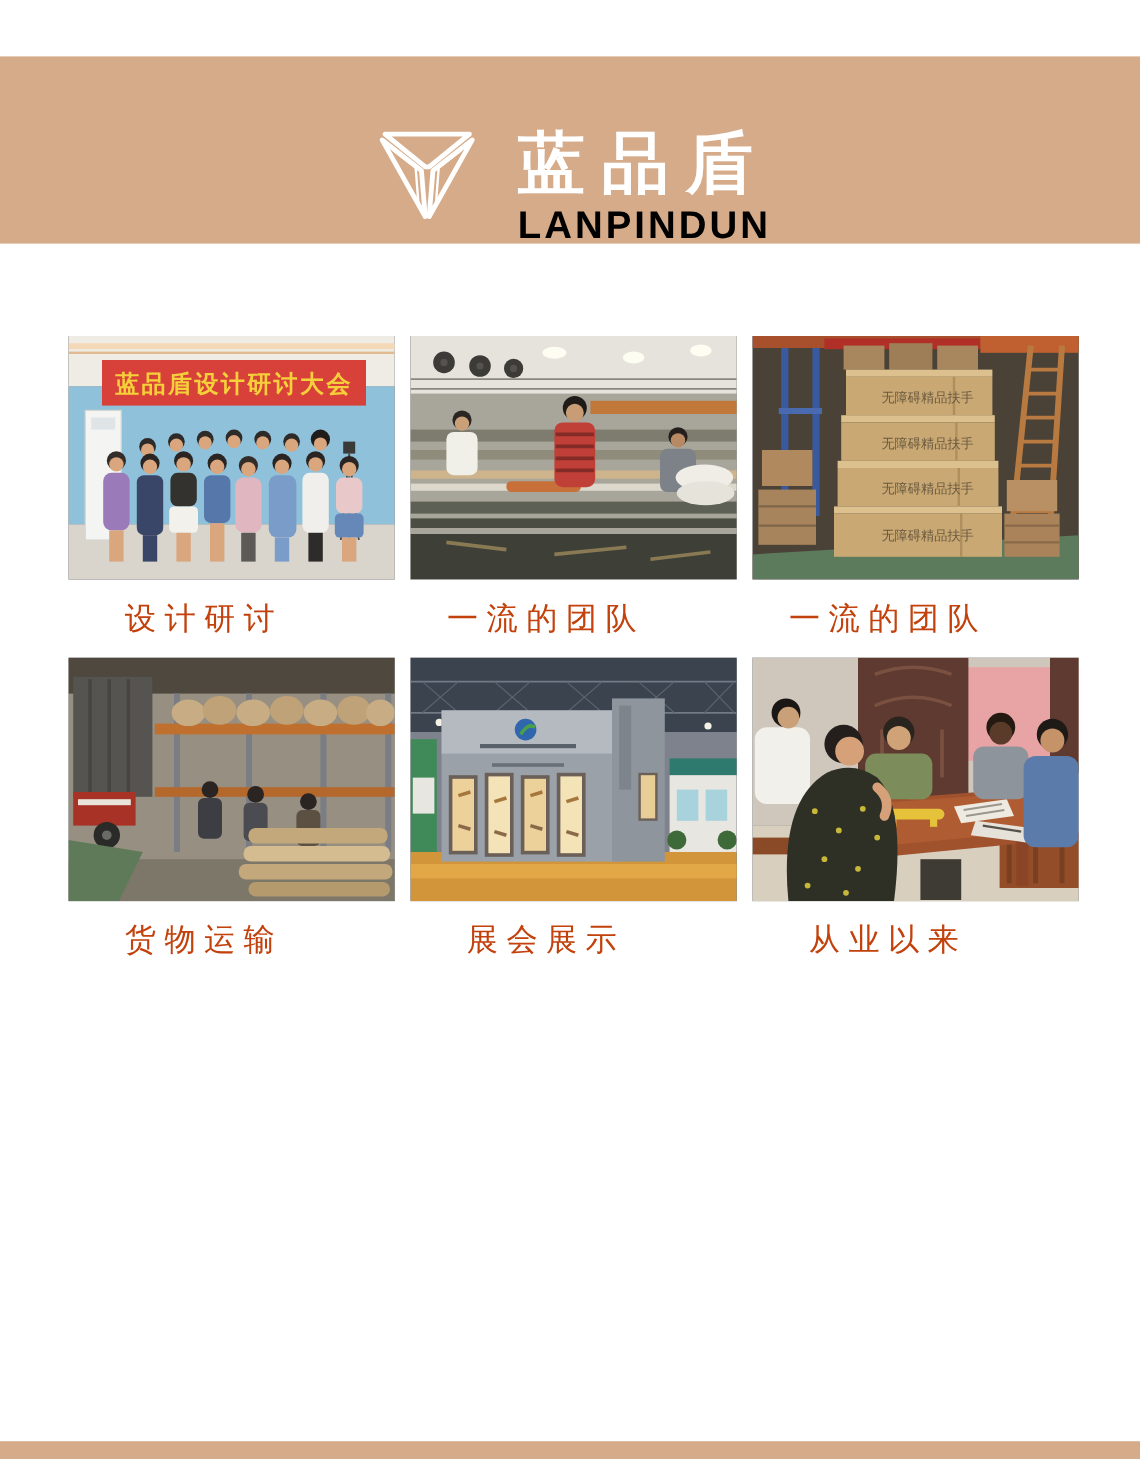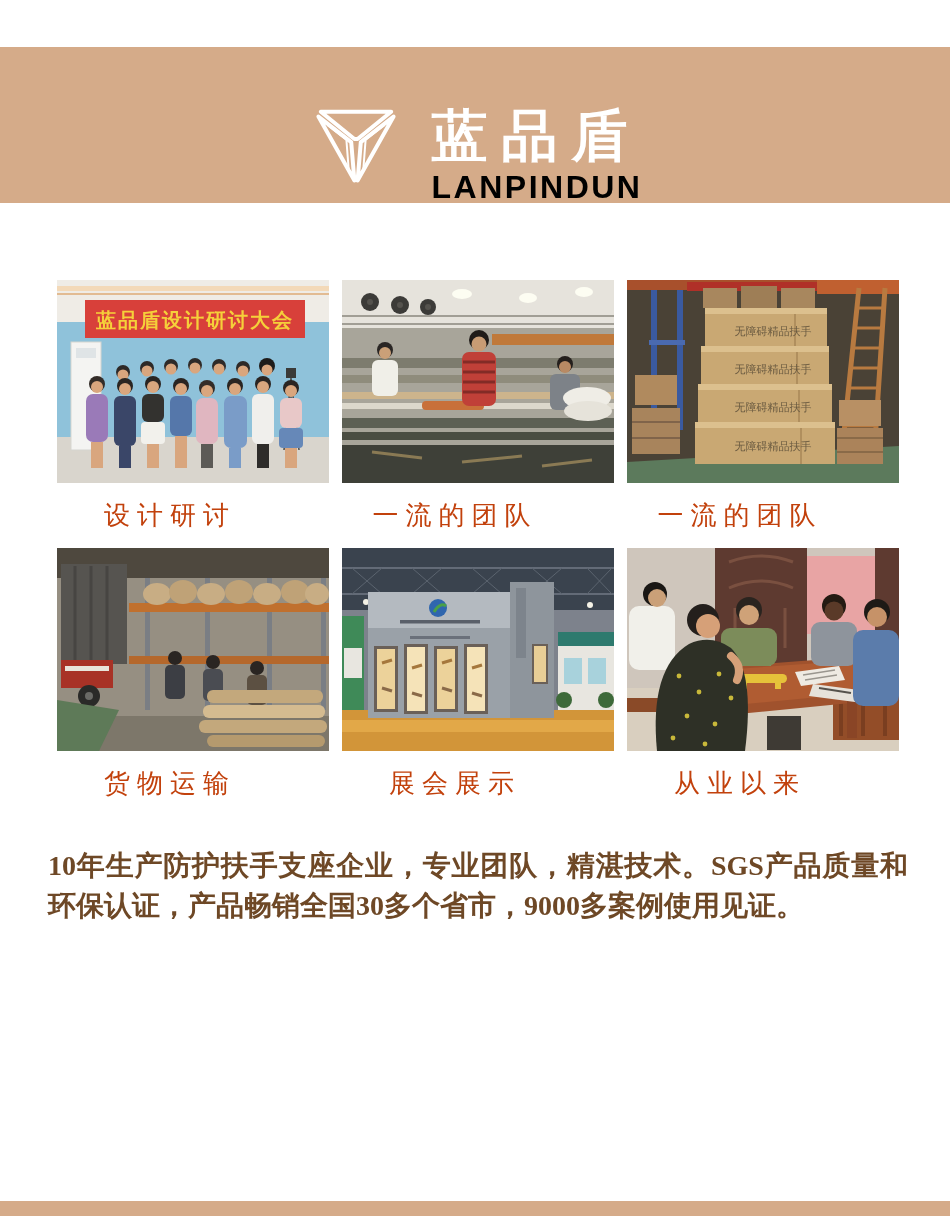--- a/index.html
+++ b/index.html
@@ -415,18 +415,17 @@
           </g>
           <path d="M104,108 Q116,118 110,132" stroke="#d6a078" stroke-width="8" fill="none" stroke-linecap="round"></path>
         </svg>
       </div>
       <figcaption class="caption">从业以来</figcaption>
     </figure>
 
   </section>
 
   <section class="about">
-    <p>10年生产防护扶手支座企业，专业团队，精湛技术。SGS产品质量和环保认证，产品畅销全国30多个省市，9000多案例使用见证。</p>
   </section>
 
   <div class="footer-band"></div>
 
 </div>
 
 </body></html>

